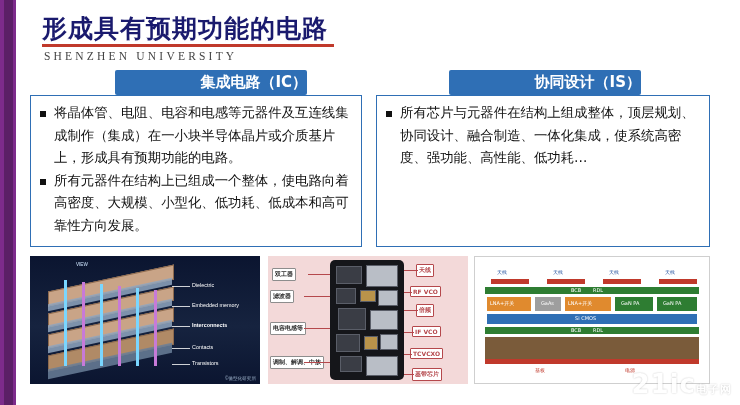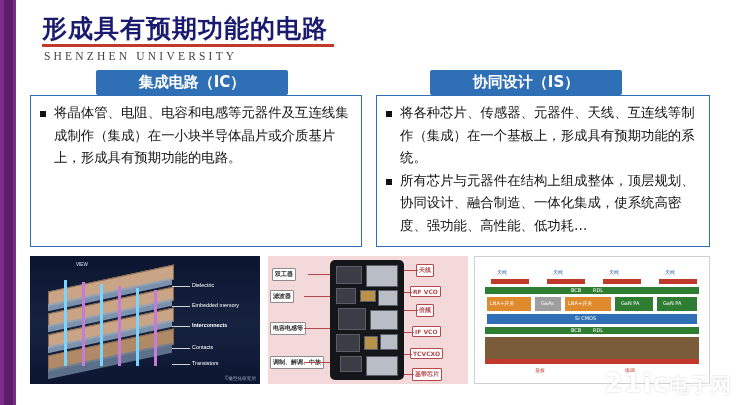--- a/index.html
+++ b/index.html
@@ -35,25 +35,26 @@
     font-size:11.5px;color:#444;letter-spacing:3.2px;
     font-family:"Liberation Serif", serif;
   }
   
   .panel-head{
     position:absolute;
     background:#2f6fb5;
     color:#ffffff;
     font-size:15px;
     font-weight:bold;
-    text-align:center;
+    text-align:right;
     border-radius:2px;
     font-family:"DejaVu Sans", sans-serif;
     line-height:25px;
     height:25px;
+    margin-left:19px;
   }
   #head-ic{left:96px;top:70px;width:192px;}
   #head-is{left:430px;top:70px;width:192px;}
 
   
   .panel-box{
     position:absolute;
     border:1px solid #2f6fb5;
     background:#ffffff;
     box-sizing:border-box;
@@ -131,44 +132,44 @@
   .i3-txt.r{color:#c0392b;}
 
   
   .watermark{
     position:absolute;right:8px;bottom:6px;
     font-size:26px;font-weight:bold;color:#ffffff;
     opacity:.92;letter-spacing:1px;
     font-family:"DejaVu Sans", sans-serif;
     text-shadow:0 0 2px rgba(0,0,0,.25);
   }
-  .watermark .cn{font-size:20px;}
+  .watermark .cn{font-size:11px;}
 </style>
 </head>
 <body>
 
 <div class="accent-bar"></div>
 <div class="accent-bar-inner"></div>
 
 <div class="title">形成具有预期功能的电路</div>
 <div class="title-underline"></div>
 <div class="subtitle">SHENZHEN UNIVERSITY</div>
 
 <div class="panel-head" id="head-ic">集成电路（IC）</div>
 <div class="panel-head" id="head-is">协同设计（IS）</div>
 
 <div class="panel-box" id="box-ic">
   <ul class="bullets">
     <li>将晶体管、电阻、电容和电感等元器件及互连线集成制作（集成）在一小块半导体晶片或介质基片上，形成具有预期功能的电路。</li>
+    <li>所有元器件在结构上已组成一个整体，使电路向着高密度、大规模、小型化、低功耗、低成本和高可靠性方向发展。</li>
   </ul>
 </div>
 
 <div class="panel-box" id="box-is">
   <ul class="bullets">
-    <li>将各种芯片、传感器、元器件、天线、互连线等制作（集成）在一个基板上，形成具有预期功能的系统。</li>
     <li>所有芯片与元器件在结构上组成整体，顶层规划、协同设计、融合制造、一体化集成，使系统高密度、强功能、高性能、低功耗…</li>
   </ul>
 </div>
 
 <div class="img-box" id="img1">
   <div class="i1-bg"></div>
 
   <div class="i1-top-label" style="left:46px;top:6px;">VIEW</div>
 
   <div class="i1-slab" style="left:18px;top:22px;width:124px;height:13px;"></div>

